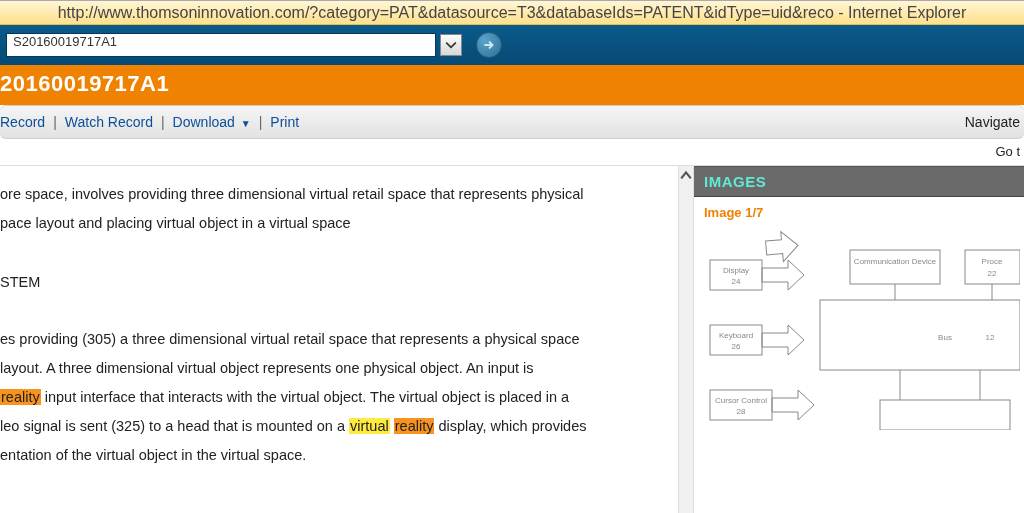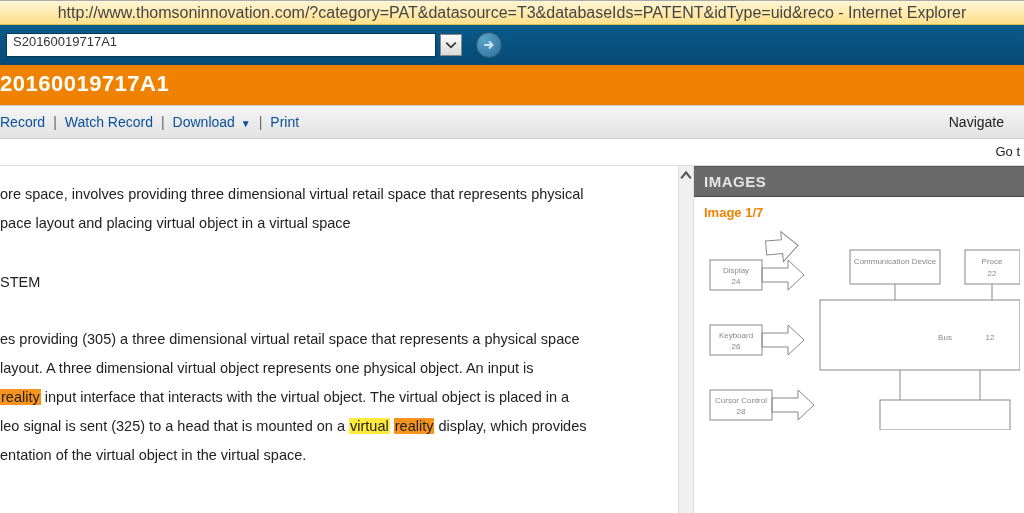--- a/index.html
+++ b/index.html
@@ -10,43 +10,43 @@
 
   .nav-bar { background: linear-gradient(#0a5a8a, #064a75); height: 40px; display: flex; align-items: center; padding: 0 6px; }
   .url-input { background: #fff; border: 1px solid #003a5a; height: 24px; width: 430px; padding: 0 6px; font-size: 13px; color: #333; display: flex; }
   .dropdown-btn { width: 22px; height: 22px; background: linear-gradient(#fdfdfd,#d8d8d8); border: 1px solid #888; margin-left: 4px; display: flex; align-items: center; justify-content: center; }
   .dropdown-btn svg { width: 12px; height: 12px; }
   .go-btn { width: 26px; height: 26px; border-radius: 50%; background: radial-gradient(circle at 30% 30%, #5aa3c9, #2d6f96); margin-left: 14px; display: flex; align-items: center; justify-content: center; border: 1px solid #2a5d7a; }
   .go-btn svg { width: 14px; height: 14px; }
 
   .orange-header { background: #ef8200; color: #fff; font-size: 22px; font-weight: bold; padding: 6px 12px 8px 0; letter-spacing: 0.5px; font-family: Arial, sans-serif; }
 
-  .toolbar { background: linear-gradient(#f5f5f5, #e2e2e2); height: 34px; border-top: 1px solid #ccc; border-bottom: 1px solid #ccc; display: flex; align-items: center; padding-left: 0; font-size: 14px; position: relative; font-family: Arial, sans-serif; }
+  .toolbar { background: linear-gradient(#f5f5f5, #e2e2e2); height: 34px; border-top: 1px solid #ccc; border-bottom: 1px solid #ccc; display: flex; align-items: center; padding-left: 0; font-size: 14px; position: relative; font-family: Arial, sans-serif; border-radius: 6px; }
   .toolbar a { color: #0b4f9a; text-decoration: none; cursor: pointer; }
   .toolbar .sep { color: #666; margin: 0 8px; }
   .toolbar .tri { font-size: 10px; color: #0b4f9a; margin-left: 2px; }
-  .toolbar .right-link { position: absolute; right: 20px; color: #222; }
+  .toolbar .right-link { position: absolute; right: 4px; color: #222; }
 
   .goto-row { height: 26px; line-height: 26px; text-align: right; padding-right: 4px; font-size: 13px; color: #222; font-family: Arial, sans-serif;}
 
   .main-area { display: flex; height: calc(513px - 24px - 40px - 38px - 34px - 26px); border-top: 1px solid #ddd; }
 
   .left-pane { flex: 0 0 678px; padding: 14px 8px 0 0; font-size: 14.5px; color: #222; line-height: 2.0; position: relative; font-family: Arial, sans-serif; }
   .abstract-para { margin-top: 28px; }
   .abstract-title { margin-top: 30px; }
   .hl { background: #ffea3d; padding: 0 1px; }
   .hl-o { background: #f7931e; padding: 0 1px; }
 
   .scrollbar-v { width: 16px; background: #f0f0f0; display: flex; flex-direction: column; border-left: 1px solid #ddd; border-right: 1px solid #ddd; }
   .scroll-btn { height: 20px; display: flex; align-items: center; justify-content: center; }
   .scroll-btn svg { width: 12px; height: 12px; }
   .scroll-track { flex: 1; }
 
   .right-pane { flex: 1; background: #fff; }
-  .images-header { background: #6a6a6a; color: #e5e5e5; font-weight: bold; padding: 6px 10px; font-size: 15px; border-top: 1px solid #555; border-bottom: 1px solid #444; letter-spacing: 0.5px; font-family: Arial, sans-serif;}
+  .images-header { background: #6a6a6a; color: #5eead4; font-weight: bold; padding: 6px 10px; font-size: 15px; border-top: 1px solid #555; border-bottom: 1px solid #444; letter-spacing: 0.5px; font-family: Arial, sans-serif;}
   .image-counter { color: #ef8200; font-weight: bold; font-size: 13px; padding: 8px 10px 4px; font-family: Arial, sans-serif;}
   .patent-figure { padding: 6px 4px 0 6px; }
   .patent-figure svg { width: 100%; height: auto; }
 </style>
 </head>
 <body>
 
 <div class="window-frame">
   <div class="title-bar">http://www.thomsoninnovation.com/?category=PAT&amp;datasource=T3&amp;databaseIds=PATENT&amp;idType=uid&amp;reco - Internet Explorer</div>
 

